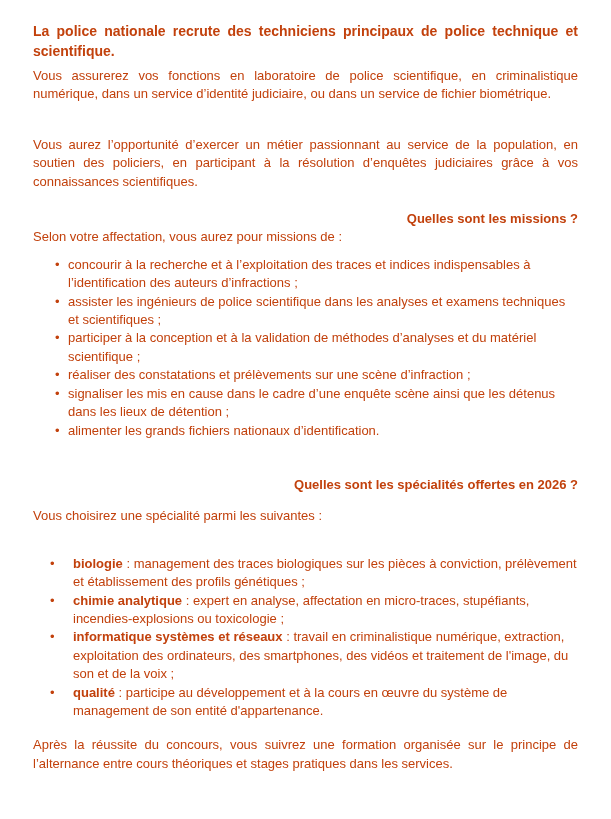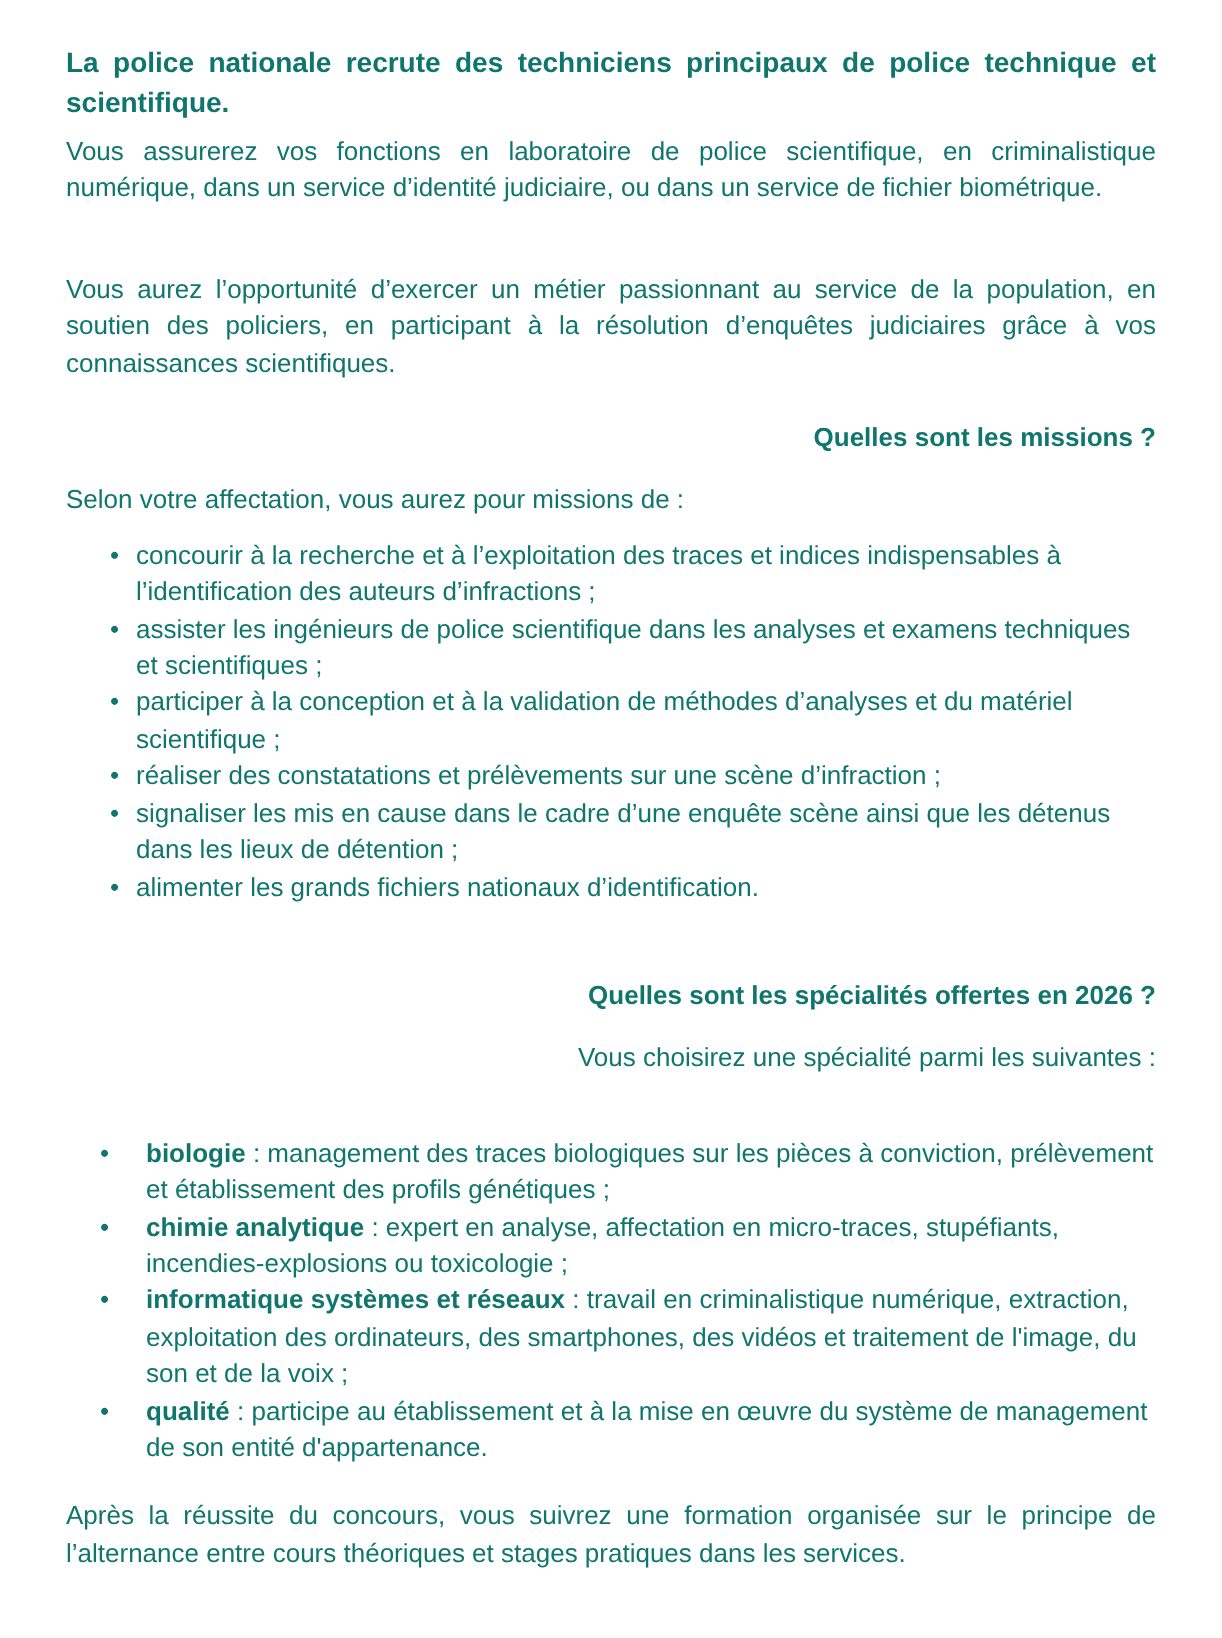--- a/index.html
+++ b/index.html
@@ -7,21 +7,21 @@
     padding: 0;
     background: #ffffff;
   }
   .page {
     position: relative;
     width: 611px;
     height: 819px;
     box-sizing: border-box;
     padding: 22px 33px 0 33px;
     background: #ffffff;
-    color: #0f766e;
+    color: #c2410c;
     font-family: "Liberation Sans", "DejaVu Sans", sans-serif;
     overflow: hidden;
   }
   .title {
     margin: 0;
     font-size: 14px;
     line-height: 19.5px;
     font-weight: 700;
     text-align: justify;
   }
@@ -63,24 +63,24 @@
     top: 0;
   }
   .list-missions .bullet { left: 22px; }
   .list-specialites .bullet { left: 17px; }
   .term { font-weight: 700; }
 
   
   .m-p1     { margin-top: 32px; }
   .m-p2     { margin-top: 6px;  }
   .m-h1     { margin-top: 19px; }
-  .m-selon  { margin-top: 13px; }
+  .m-selon  { }
   .m-ul1    { margin-top: 9px;  }
   .m-h2     { margin-top: 36px; }
-  .m-vous   { margin-top: 13px; text-align: right; }
+  .m-vous   { margin-top: 13px; }
   .m-ul2    { margin-top: 29px; }
   .m-apres  { margin-top: 16px; }
 </style>
 </head>
 <body>
 
 <div class="page">
 
   <h1 class="title">La police nationale recrute des techniciens principaux de police technique et scientifique.</h1>
 
@@ -131,19 +131,19 @@
     <li>
       <span class="bullet">•</span>
       <span class="term">chimie analytique</span><span> : expert en analyse, affectation en micro-traces, stupéfiants, incendies-explosions ou toxicologie ;</span>
     </li>
     <li>
       <span class="bullet">•</span>
       <span class="term">informatique systèmes et réseaux</span><span> : travail en criminalistique numérique, extraction, exploitation des ordinateurs, des smartphones, des vidéos et traitement de l'image, du son et de la voix ;</span>
     </li>
     <li>
       <span class="bullet">•</span>
-      <span class="term">qualité</span><span> : participe au établissement et à la mise en œuvre du système de management de son entité d'appartenance.</span>
+      <span class="term">qualité</span><span> : participe au développement et à la cours en œuvre du système de management de son entité d'appartenance.</span>
     </li>
   </ul>
 
   <p class="para m-apres">Après la réussite du concours, vous suivrez une formation organisée sur le principe de l’alternance entre cours théoriques et stages pratiques dans les services.</p>
 
 </div>
 
 </body></html>

